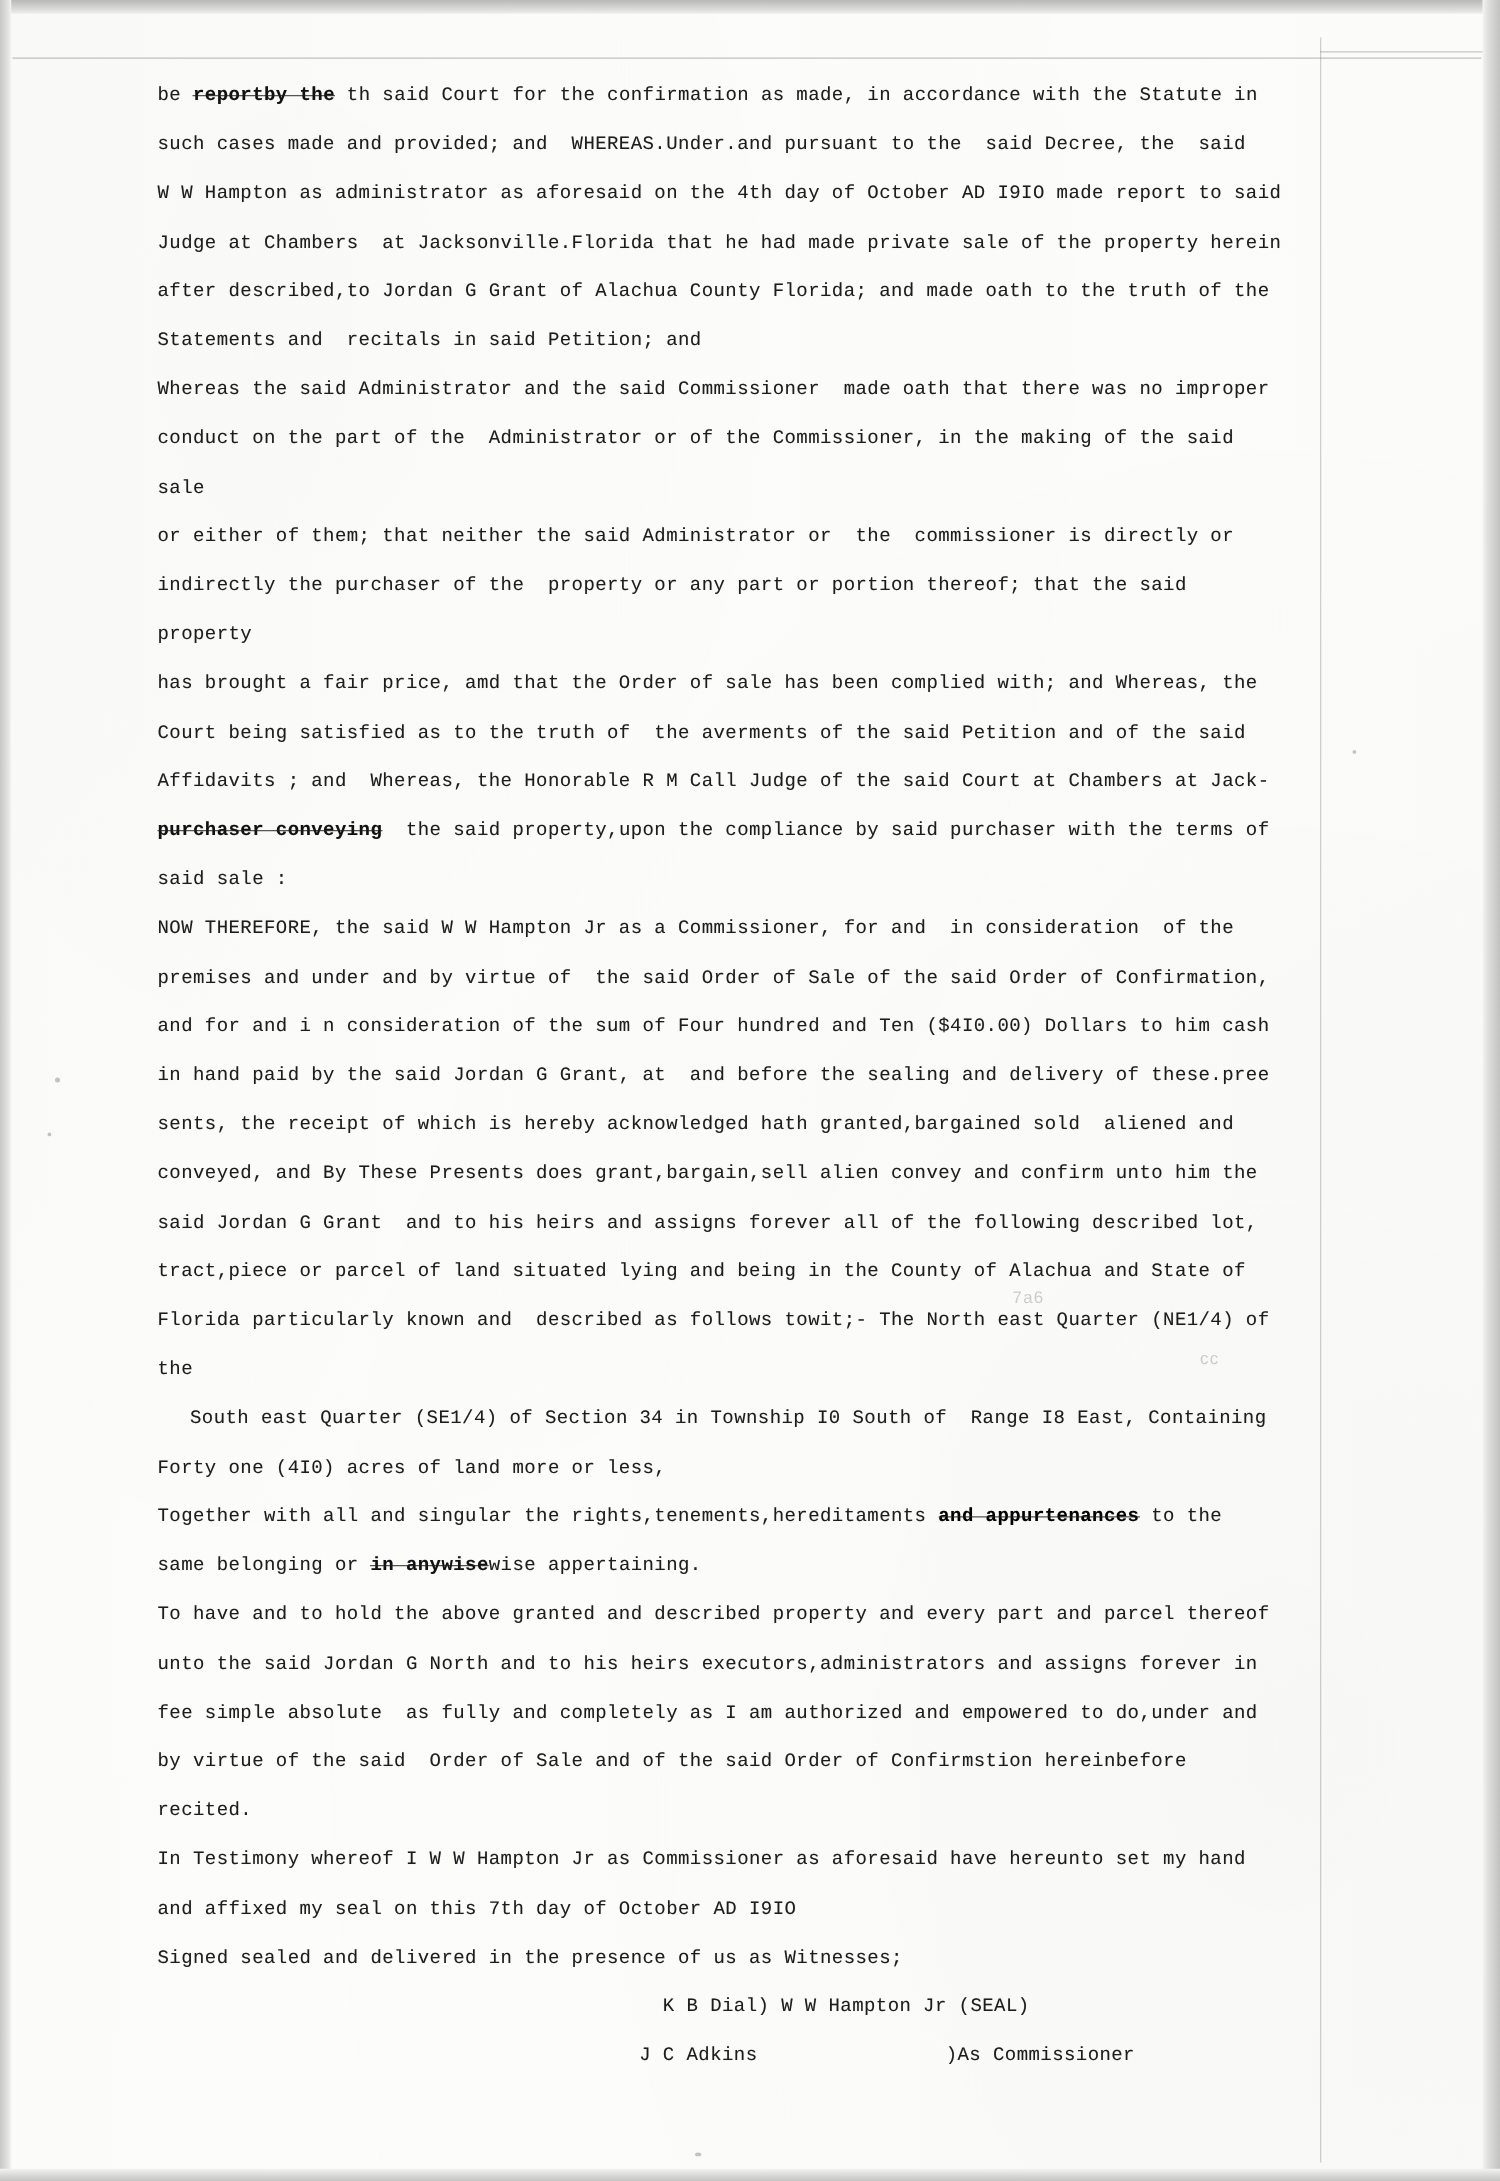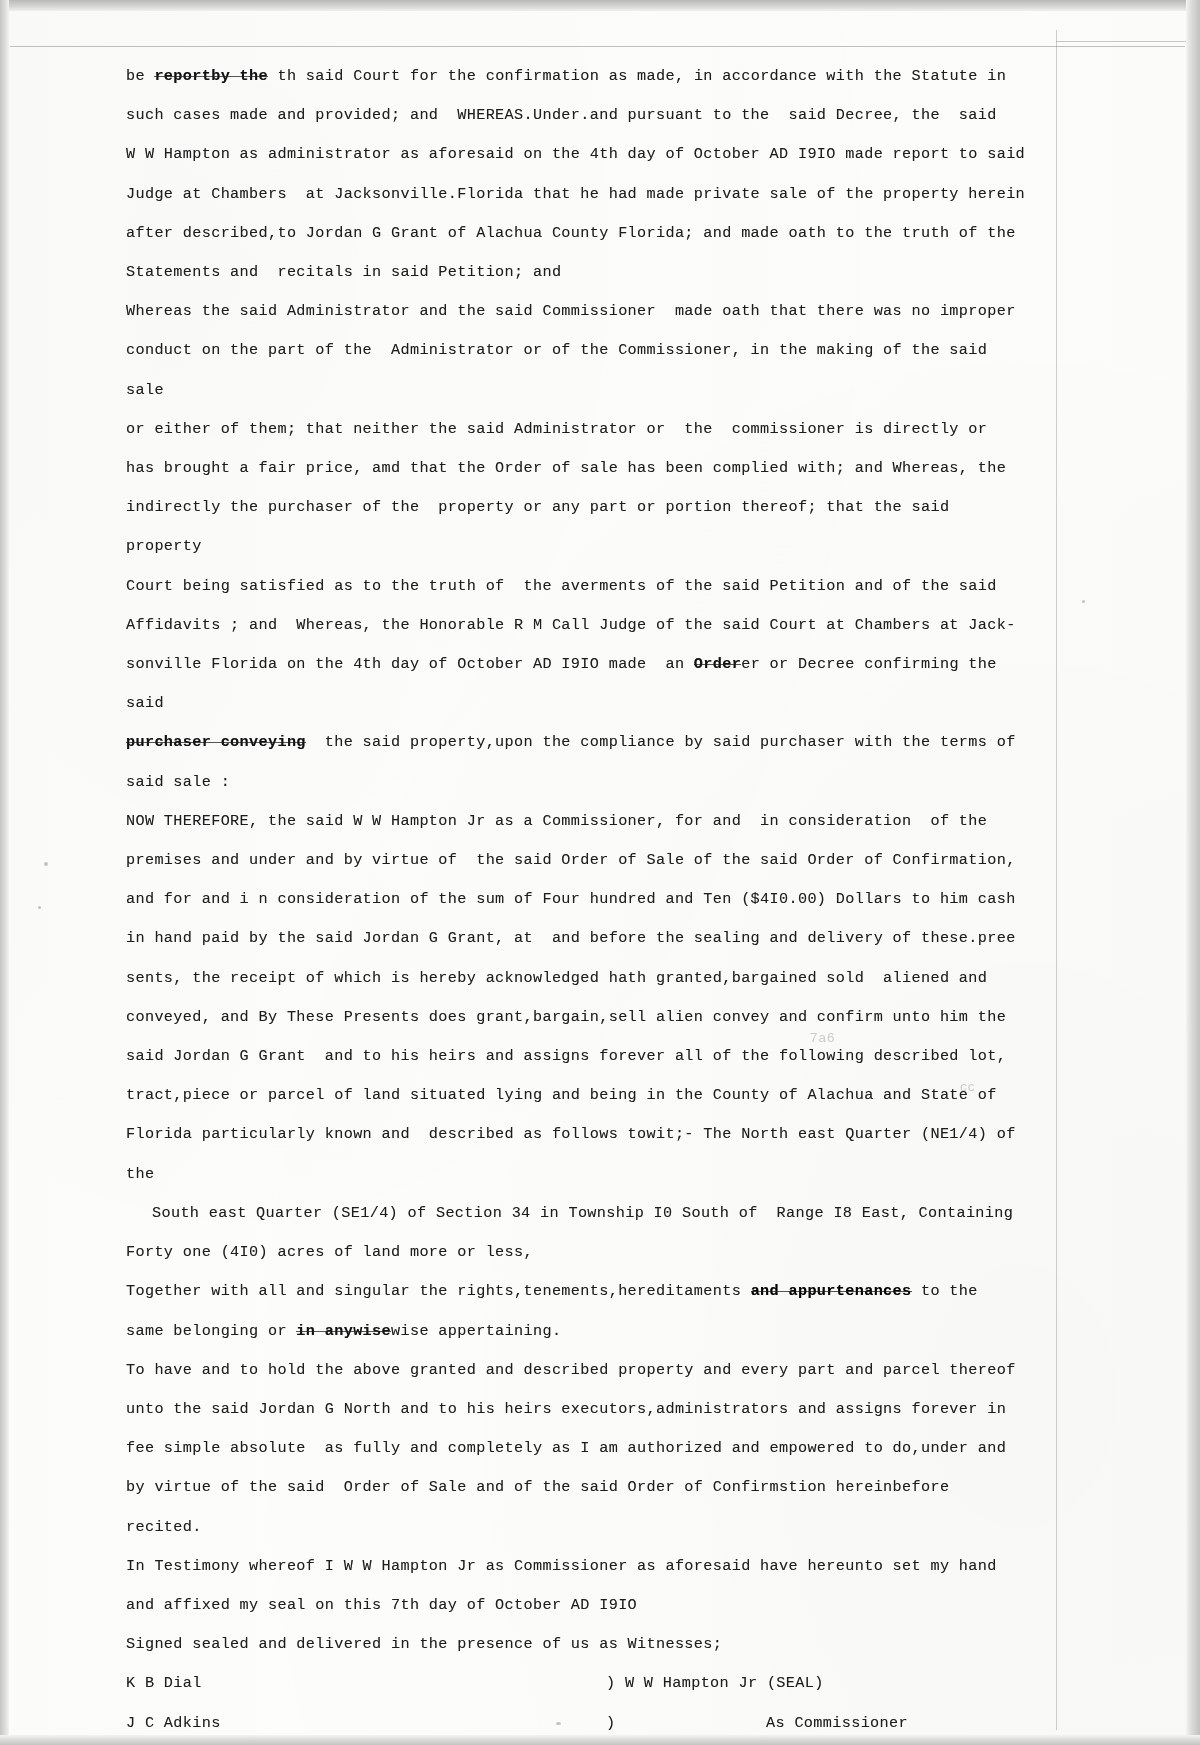--- a/index.html
+++ b/index.html
@@ -122,20 +122,21 @@
     pointer-events: none;
   }
   .speck {
     position: absolute;
     background: rgba(90,90,90,0.35);
     border-radius: 50%;
     pointer-events: none;
   }
   .signature-row {
     display: flex;
+    text-align: right;
   }
   .sig-left { width: 480px; }
 </style>
 </head>
 <body>
 
 <div id="page">
 
   <div class="edge-top"></div>
   <div class="edge-left"></div>
@@ -158,26 +159,25 @@
     <div class="line">be <span class="overtype">report</span><span class="overtype">by the</span> th said Court for the confirmation as made, in accordance with the Statute in</div>
 
     <div class="line">such cases made and provided; and  WHEREAS.Under.and pursuant to the  said Decree, the  said</div>
     <div class="line">W W Hampton as administrator as aforesaid on the 4th day of October AD I9IO made report to said</div>
     <div class="line">Judge at Chambers  at Jacksonville.Florida that he had made private sale of the property herein</div>
     <div class="line">after described,to Jordan G Grant of Alachua County Florida; and made oath to the truth of the</div>
     <div class="line">Statements and  recitals in said Petition; and</div>
     <div class="line">Whereas the said Administrator and the said Commissioner  made oath that there was no improper</div>
     <div class="line">conduct on the part of the  Administrator or of the Commissioner, in the making of the said sale</div>
     <div class="line">or either of them; that neither the said Administrator or  the  commissioner is directly or</div>
+    <div class="line">indirectly the purchaser of the  property or any part or portion thereof; that the said property</div>
     <div class="line">has brought a fair price, amd that the Order of sale has been complied with; and Whereas, the</div>
-    <div class="line">indirectly the purchaser of the  property or any part or portion thereof; that the said property</div>
     <div class="line">Court being satisfied as to the truth of  the averments of the said Petition and of the said</div>
     <div class="line">Affidavits ; and  Whereas, the Honorable R M Call Judge of the said Court at Chambers at Jack-</div>
 
-    <div class="line">sonville Florida on the 4th day of October AD I9IO made  an <span class="overtype">Order</span>er or Decree confirming the said</div>
 
 
     <div class="line"><span class="overtype">purchaser conveying</span>  the said property,upon the compliance by said purchaser with the terms of</div>
 
     <div class="line">said sale :</div>
     <div class="line">NOW THEREFORE, the said W W Hampton Jr as a Commissioner, for and  in consideration  of the</div>
     <div class="line">premises and under and by virtue of  the said Order of Sale of the said Order of Confirmation,</div>
     <div class="line">and for and i n consideration of the sum of Four hundred and Ten ($4I0.00) Dollars to him cash</div>
     <div class="line">in hand paid by the said Jordan G Grant, at  and before the sealing and delivery of these.pree</div>
     <div class="line">sents, the receipt of which is hereby acknowledged hath granted,bargained sold  aliened and</div>

